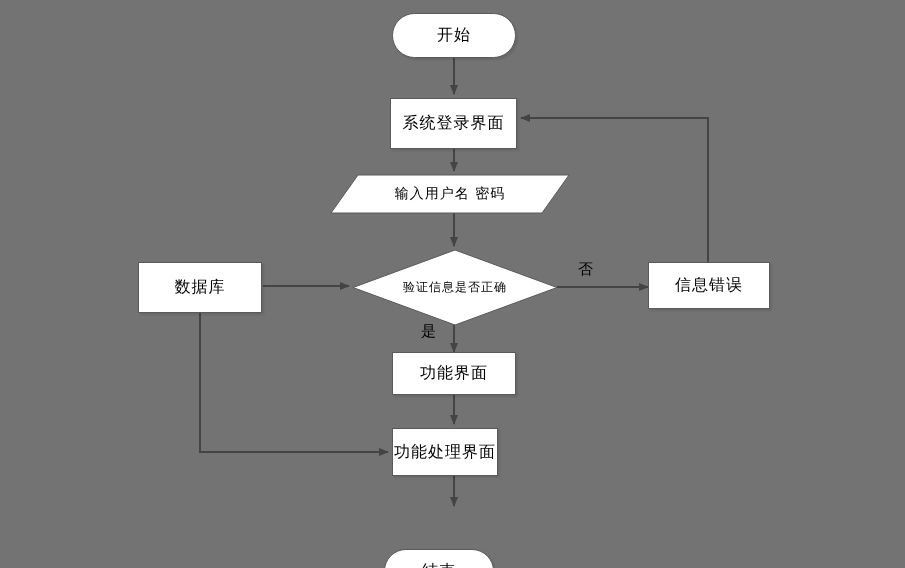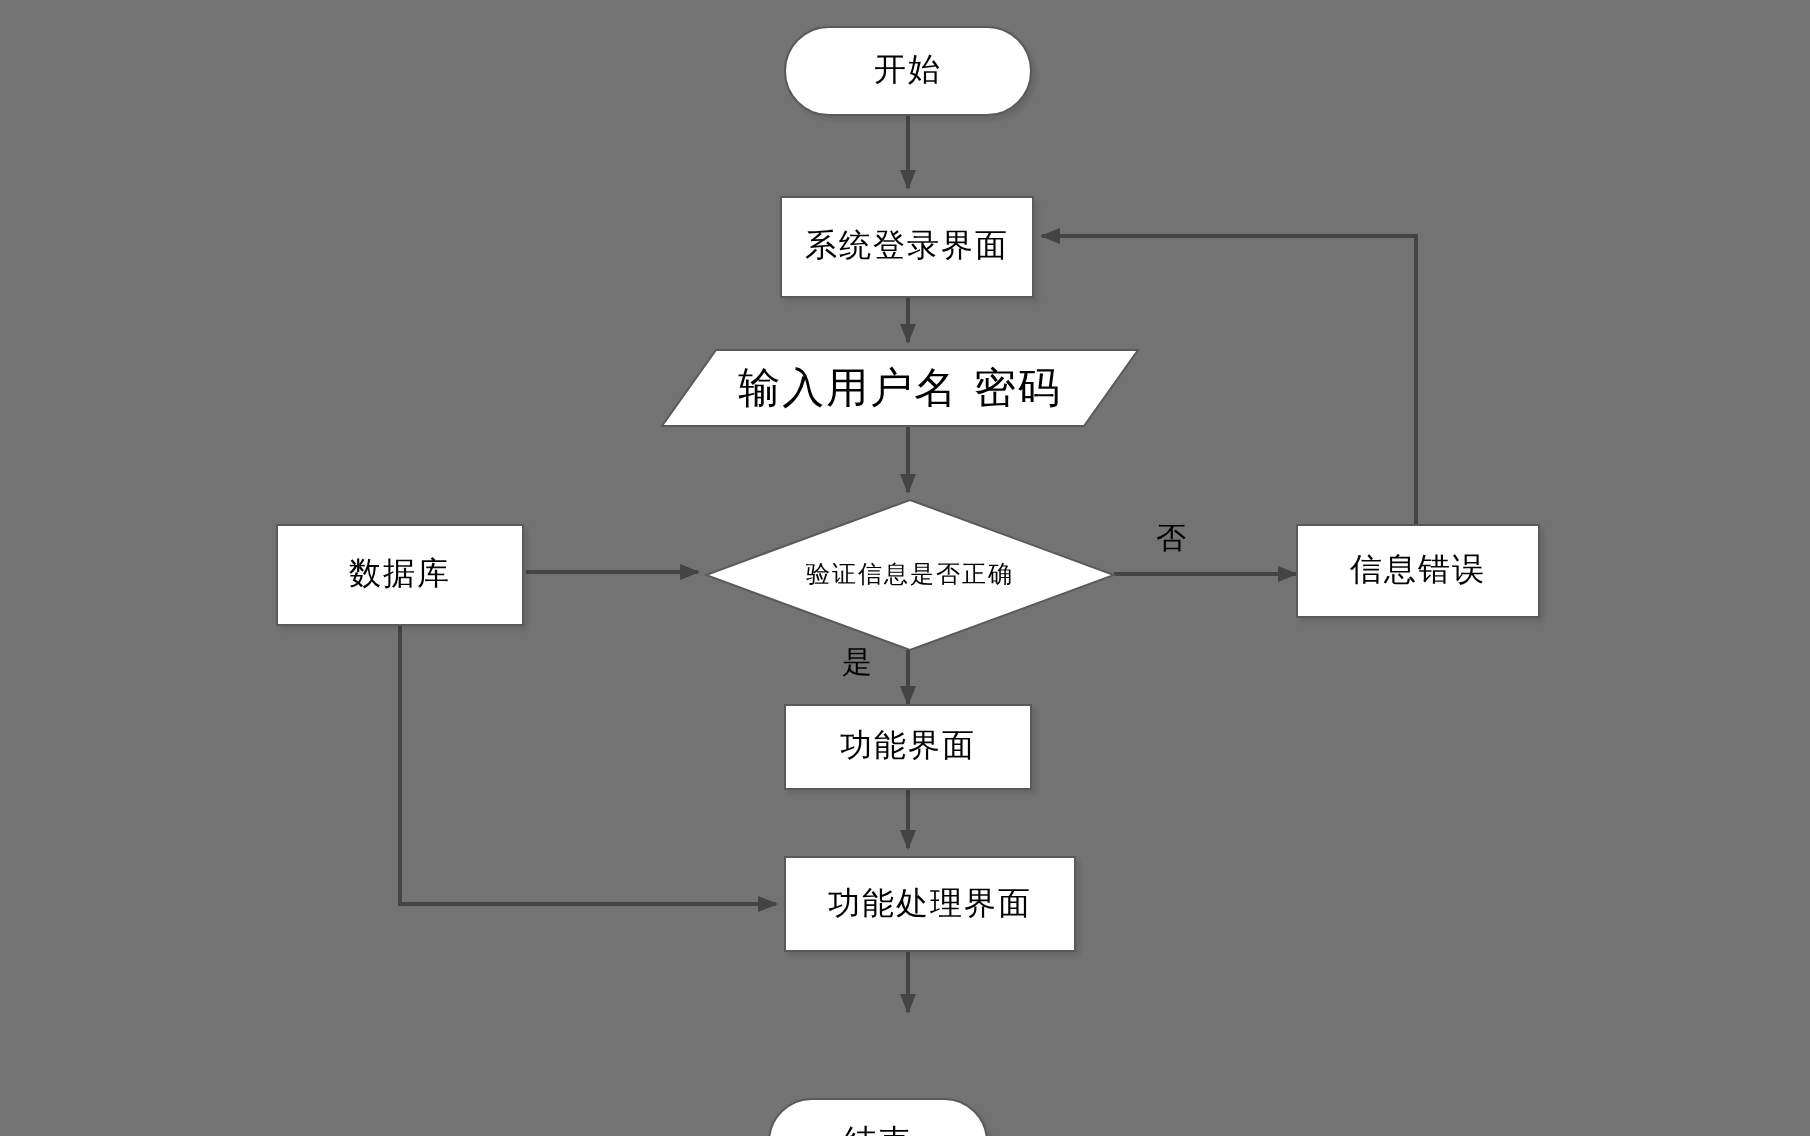--- a/index.html
+++ b/index.html
@@ -55,21 +55,21 @@
   .io-text {
     position: absolute;
     left: 0;
     top: 0;
     width: 100%;
     height: 100%;
     display: flex;
     align-items: center;
     justify-content: center;
     color: #000000;
-    font-size: 21px;
+    font-size: 14px;
     letter-spacing: 1px;
     white-space: nowrap;
   }
   .diamond-wrap {
     position: absolute;
     z-index: 3;
   }
   .diamond-text {
     position: absolute;
     left: 0;
@@ -164,21 +164,21 @@
   </div>
 
   <div class="node process shadowed" style="left:392px; top:352px; width:124px; height:43px;">
     <span>功能界面</span>
   </div>
 
   <div class="node process shadowed" style="left:648px; top:262px; width:122px; height:47px;">
     <span>信息错误</span>
   </div>
 
-  <div class="node process shadowed" style="left:392px; top:428px; width:146px; height:48px;">
+  <div class="node process shadowed" style="left:392px; top:428px; width:106px; height:48px;">
     <span>功能处理界面</span>
   </div>
 
   <div class="node terminator shadowed" style="left:384px; top:509px; width:110px; height:44px;margin-top:40px;">
     <span>结束</span>
   </div>
 
   <div class="edge-label" style="left:421px; top:322px;">是</div>
 
   <div class="edge-label" style="left:578px; top:260px;">否</div>

